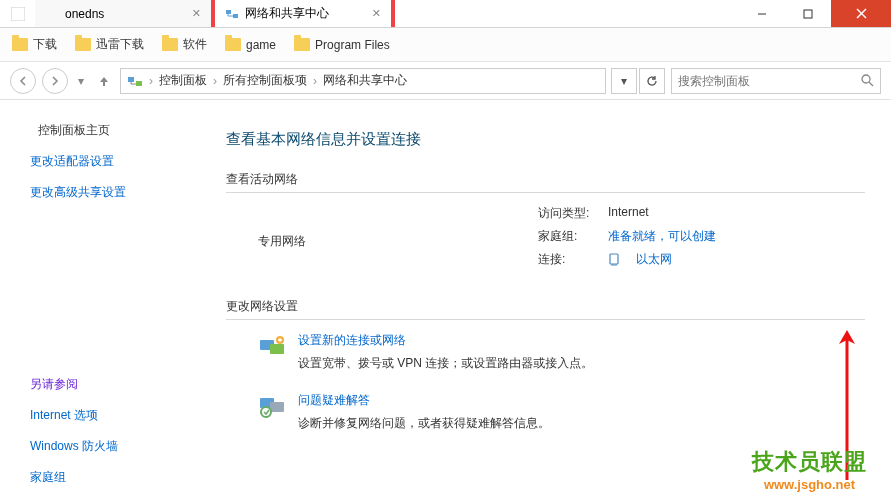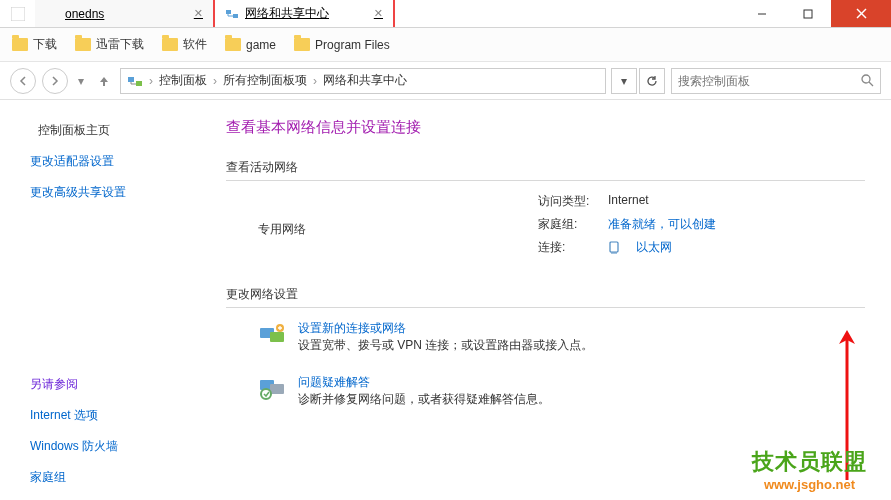--- a/index.html
+++ b/index.html
@@ -1,20 +1,20 @@
 <!DOCTYPE html>
 <html><head>
 <meta charset="utf-8">
 <style>
 * { margin: 0; padding: 0; box-sizing: border-box; font-family: "Microsoft YaHei", "Segoe UI", sans-serif; }
 body { width: 891px; height: 500px; background: #fff; font-size: 12px; overflow: hidden; position: relative; }
 
 .titlebar { height: 28px; background: #fff; display: flex; align-items: stretch; border-bottom: 1px solid #d4d4d4; }
 .titlebar .left-space { width: 35px; display: flex; align-items: center; justify-content: center; }
-.titlebar .tab { display: flex; align-items: center; padding: 0 10px; border-right: 2px solid #ef4444; background: #f8f8f8; gap: 6px; min-width: 180px; position: relative; text-decoration: underline; }
+.titlebar .tab { display: flex; align-items: center; padding: 0 10px; border-right: 4px solid #ef4444; background: #f8f8f8; gap: 6px; min-width: 180px; position: relative; }
 .titlebar .tab.active { background: #fff; }
 .titlebar .tab .tab-icon { width: 14px; height: 14px; display: inline-flex; align-items: center; justify-content: center; }
 .titlebar .tab .tab-close { margin-left: auto; color: #888; cursor: pointer; font-size: 11px; }
 .titlebar .spacer { flex: 1; }
 .titlebar .win-controls { display: flex; }
 .titlebar .win-btn { width: 46px; display: flex; align-items: center; justify-content: center; color: #555; }
 .titlebar .win-btn.close { background: #d9432a; color: #fff; width: 60px; }
 
 .bookmarks { height: 34px; display: flex; align-items: center; padding: 0 12px; gap: 18px; border-bottom: 1px solid #e5e5e5; background: #fcfcfc; }
 .bookmarks .bm { display: flex; align-items: center; gap: 5px; color: #333; cursor: pointer; }
@@ -33,38 +33,38 @@
 .searchbox input { border: none; outline: none; flex: 1; font-size: 12px; color: #333; background: transparent; }
 
 .content { display: flex; height: calc(500px - 28px - 34px - 38px); }
 .sidebar { width: 200px; padding: 22px 14px 14px 30px; display: flex; flex-direction: column; gap: 14px; }
 .sidebar a { color: #0066cc; text-decoration: none; cursor: pointer; font-size: 12px; }
 .sidebar .home { color: #333; margin-left: 8px; }
 .sidebar .sep { flex: 1; }
 .sidebar .see-also { color: #6d28d9; margin-top: auto; }
 
 .main { flex: 1; padding: 18px 26px 10px 26px; position: relative; }
-.main h1 { color: #a21caf; font-size: 15px; font-weight: 400; margin-bottom: 22px; }
+.main h1 { color: #0c4a6e; font-size: 15px; font-weight: 400; margin-bottom: 22px; margin-top: 12px; }
 .section-label { color: #333; font-size: 12px; margin-bottom: 4px; }
 .section-line { height: 1px; background: #d8d8d8; margin-bottom: 12px; }
 
 .network-row { display: flex; padding-left: 32px; margin-bottom: 30px; }
 .net-left { width: 280px; }
 .net-left .netname { font-weight: bold; color: #333; margin-bottom: 4px; }
 .net-left .nettype { color: #333; margin-top: 28px; }
 .net-right { display: grid; grid-template-columns: 62px auto; row-gap: 6px; column-gap: 8px; font-size: 12px; }
 .net-right .k { color: #333; }
 .net-right .v { color: #333; }
 .net-right .v a { color: #0066cc; text-decoration: none; cursor: pointer; }
 .net-right .eth { display: flex; align-items: center; gap: 16px; }
 
 .settings-item { display: flex; gap: 12px; padding-left: 32px; margin-bottom: 20px; }
 .settings-item .si-icon { width: 28px; height: 28px; display: flex; align-items: center; justify-content: center; }
 .settings-item .si-text a { color: #0066cc; text-decoration: none; cursor: pointer; font-size: 12px; }
-.settings-item .si-text .desc { color: #333; font-size: 12px; }
+.settings-item .si-text .desc { color: #333; margin-top: 6px; font-size: 12px; }
 
 .red-arrow { position: absolute; left: 632px; top: 230px; pointer-events: none; }
 
 .watermark { position: absolute; right: 24px; bottom: 8px; text-align: center; pointer-events: none; }
 .watermark .wm1 { color: #4aa51a; font-size: 22px; font-weight: bold; letter-spacing: 1px; }
 .watermark .wm2 { color: #f08a1e; font-size: 13px; font-weight: bold; }
 
 svg { display: block; }
 </style>
 </head>

